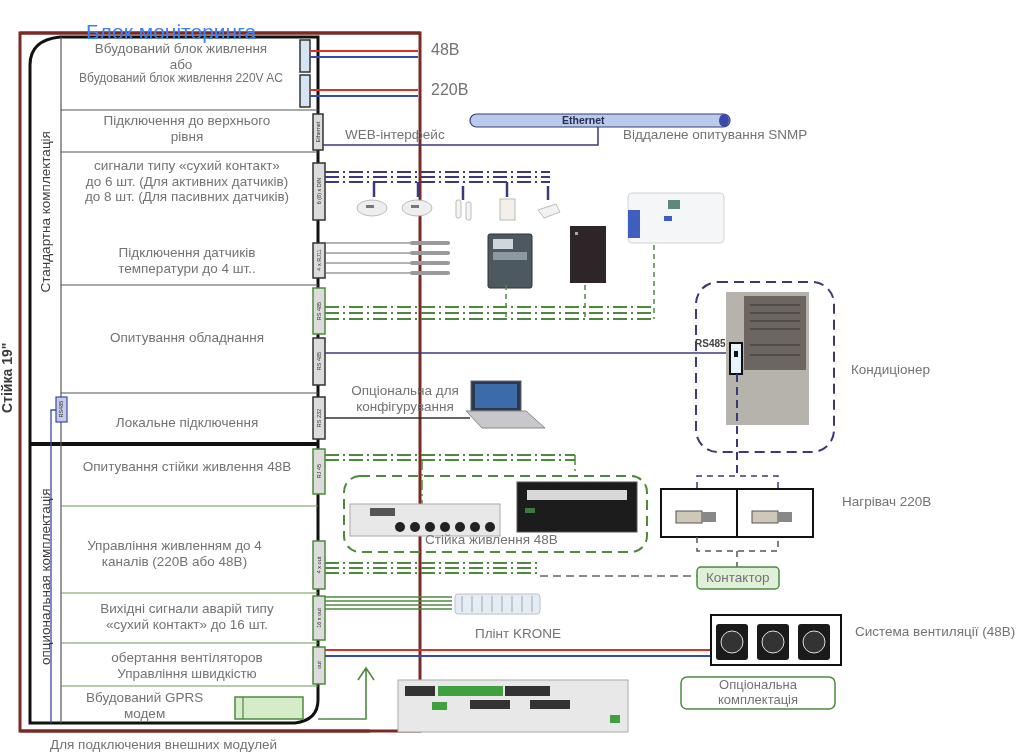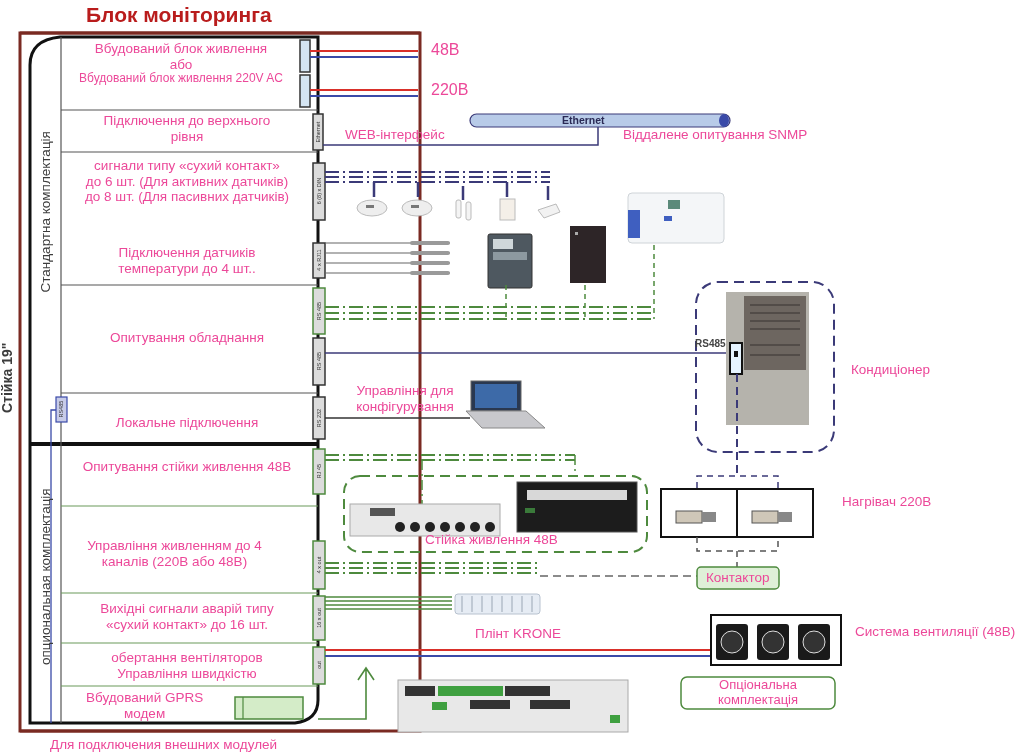--- a/index.html
+++ b/index.html
@@ -1,20 +1,20 @@
 <!DOCTYPE html>
 <html><head>
 <meta charset="utf-8">
 <style>
   html,body{margin:0;padding:0;background:#fff;}
   body{width:1024px;height:755px;position:relative;overflow:hidden;font-family:"Liberation Sans",sans-serif;color:#3a3a3a;}
   #dia{position:absolute;left:0;top:0;width:1024px;height:755px;}
-  .t{position:absolute;font-family:"Liberation Sans",sans-serif;color:#ec4899;line-height:1.15;white-space:nowrap;}
+  .t{position:absolute;font-family:"Liberation Sans",sans-serif;color:#737373;line-height:1.15;white-space:nowrap;}
   .c{text-align:center;}
-  .title{left:86px;top:3px;font-size:21px;color:#b91c1c;font-weight:bold;}
+  .title{left:86px;top:20px;font-size:21px;color:#3b82f6;}
   .sec{font-size:13.5px;}
   .lbl{font-size:15px;}
   .vert{position:absolute;transform-origin:center center;white-space:nowrap;font-size:13.5px;color:#3c3c3c;}
   .conn{position:absolute;font-size:5.5px;color:#333;transform:rotate(-90deg);transform-origin:center;white-space:nowrap;text-align:center;}
 </style>
 </head>
 <body>
 
 <svg id="dia" xmlns="http://www.w3.org/2000/svg" viewBox="0 0 1024 755">
 
@@ -321,21 +321,21 @@
 <div class="conn" style="left:299px;top:615px;width:40px;">16 x out</div>
 <div class="conn" style="left:299px;top:662px;width:40px;">out</div>
 <div class="conn" style="left:43px;top:406px;width:36px;">RS485</div>
 
 <div class="t lbl" style="left:431px;top:41px;font-size:16px;">48В</div>
 <div class="t lbl" style="left:431px;top:81px;font-size:16px;">220В</div>
 <div class="t" style="left:562px;top:114px;font-size:10.5px;font-weight:bold;color:#2a2a55;">Ethernet</div>
 <div class="t sec" style="left:345px;top:127px;">WEB-інтерфейс</div>
 <div class="t sec" style="left:623px;top:127px;">Віддалене опитування SNMP</div>
 <div class="t c sec" style="left:340px;top:383px;width:130px;">
-  <div>Управління для</div>
+  <div>Опціональна для</div>
   <div>конфігурування</div>
 </div>
 <div class="t" style="left:695px;top:338px;font-size:10px;font-weight:bold;color:#444;">RS485</div>
 <div class="t sec" style="left:851px;top:362px;text-align:right;">Кондиціонер</div>
 <div class="t sec" style="left:842px;top:494px;">Нагрівач 220В</div>
 <div class="t sec" style="left:425px;top:532px;">Стійка живлення 48В</div>
 <div class="t sec" style="left:706px;top:570px;">Контактор</div>
 <div class="t sec" style="left:475px;top:626px;">Плінт KRONE</div>
 <div class="t sec" style="left:855px;top:624px;">Система вентиляції (48В)</div>
 <div class="t c" style="left:681px;top:678px;width:154px;font-size:13px;">

